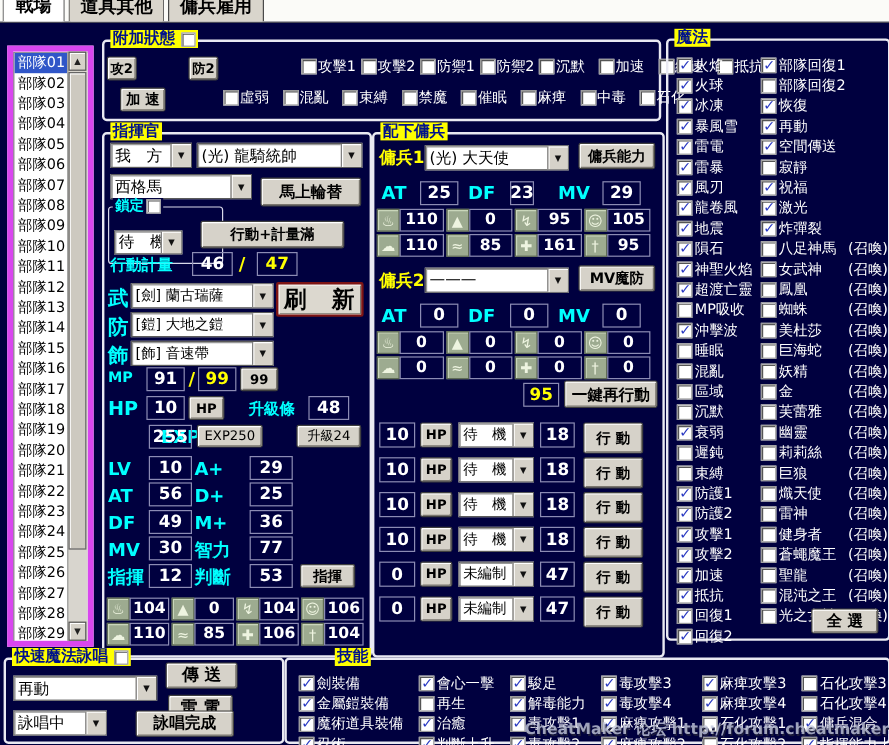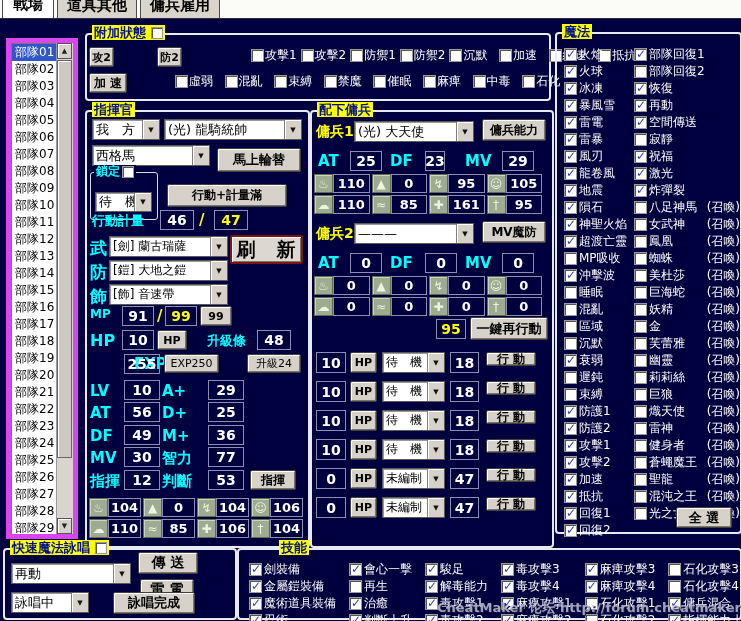--- a/index.html
+++ b/index.html
@@ -52,21 +52,21 @@
   .stat-row .l1{position:absolute;left:3px;top:2px;font-size:15px;}
   .stat-row .v1{position:absolute;left:37px;top:0;width:36px;height:20px;}
   .stat-row .l2{position:absolute;left:75px;top:2px;font-size:15px;}
   .stat-row .v2{position:absolute;left:121px;top:0;width:36px;height:20px;}
   
   .unit-row{position:relative;height:22px;margin-bottom:7px;}
   .u-hp{position:absolute;left:2px;top:0;width:30px;height:21px;}
   .u-hpbtn{position:absolute;left:36px;top:0;width:27px;height:21px;font-size:11px;}
   .u-sel{position:absolute;left:68px;top:0;width:63px;height:21px;}
   .u-g{position:absolute;left:136px;top:0;width:29px;height:21px;}
-  .u-act{position:absolute;left:172px;top:0;width:50px;height:14px;}
+  .u-act{position:absolute;left:172px;top:0;width:50px;height:26px;}
   
   #magic-grid{position:absolute;left:7px;top:12px;display:grid;grid-auto-flow:column;grid-template-rows:repeat(29,1fr);grid-template-columns:70px 106px;height:464px;}
   #skills-grid{position:absolute;left:10px;top:11px;display:grid;grid-auto-flow:column;grid-template-rows:repeat(4,1fr);height:50px;column-gap:13px;}
   .watermark{position:absolute;left:437px;top:599px;color:rgba(195,200,220,0.8);font-size:13px;font-weight:bold;white-space:nowrap;text-shadow:1px 1px 0 #1a1a3a;}
 </style>
 </head>
 <body>
 
 <div class="tabbar">
     <div id="tabs-c" style="display:flex;align-items:flex-end;">
@@ -190,21 +190,21 @@
           <span>緩速</span>
         </label>
 
   <label class="stchk">
           <span class="cb"></span>
           <span>抵抗</span>
         </label>
 </div>
   </div>
   <div class="strow" style="left:2px;top:38px;height:22px;">
-    <button class="btn" style="width:38px;height:20px;">加 速</button>
+    <button class="btn" style="width:38px;height:20px;margin-left:11px;">加 速</button>
     <div id="status-row2-c" style="display:flex;margin-left:8px;">
   <label class="stchk">
           <span class="cb"></span>
           <span>虛弱</span>
         </label>
 
   <label class="stchk">
           <span class="cb"></span>
           <span>混亂</span>
         </label>
@@ -254,21 +254,21 @@
   <div class="select abs" style="left:77px;top:7px;width:138px;height:21px;">
       <span class="seltxt">(光) 龍騎統帥</span>
       <span class="selarrow">▼</span>
     </div>
   <div class="select abs" style="left:5px;top:33px;width:118px;height:21px;">
       <span class="seltxt">西格馬</span>
       <span class="selarrow">▼</span>
     </div>
   <button class="btn abs" style="left:130px;top:36px;width:84px;height:24px;font-size:13px;">馬上輪替</button>
 
-  <div class="subpanel" style="left:3px;top:60px;width:66px;height:46px;">
+  <div class="subpanel" style="left:3px;top:60px;width:66px;height:46px;padding-left:28px;">
     <div class="subtitle">
         <span>鎖定</span>
         <span class="cb small"></span>
       </div>
     <div class="select abs" style="left:4px;top:19px;width:57px;height:20px;">
         <span class="seltxt">待　機</span>
         <span class="selarrow">▼</span>
       </div>
   </div>
   <button class="btn abs" style="left:80px;top:72px;width:120px;height:23px;">行動+計量滿</button>

